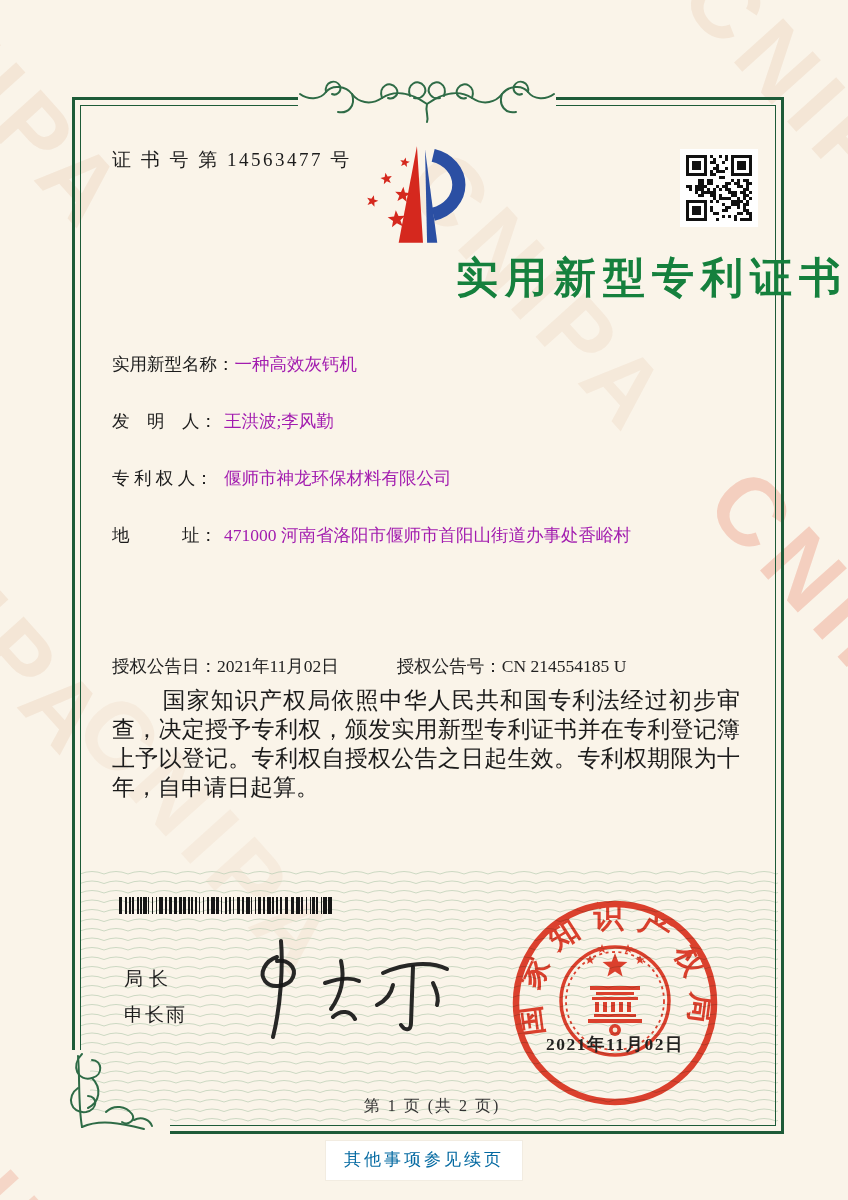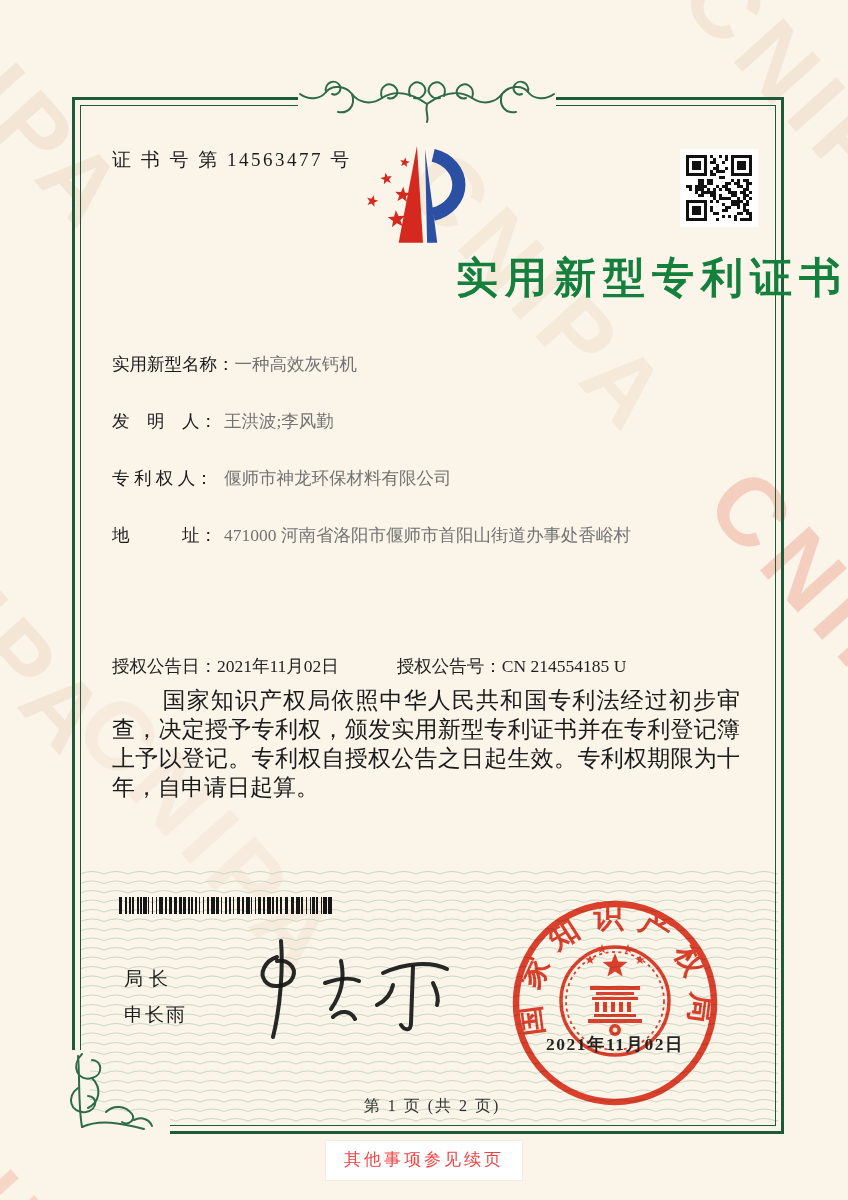--- a/index.html
+++ b/index.html
@@ -33,21 +33,21 @@
   
   .cert-no{position:absolute;left:112px;top:147px;font-size:19px;letter-spacing:2.5px;color:#1c1c1c;}
   .logo{position:absolute;left:356px;top:140px;width:132px;height:112px;}
   .qr{position:absolute;left:680px;top:149px;width:78px;height:78px;}
   .title{position:absolute;left:0;top:250px;width:848px;margin:0;text-align:right;
     font-size:42px;font-weight:bold;letter-spacing:7px;color:#15803d;}
   
   .fields{position:absolute;left:112px;top:352px;right:100px;}
   .field-row{margin-bottom:33px;font-size:17.5px;white-space:nowrap;}
   .f-label{display:inline-block;min-width:112px;color:#1c1c1c;}
-  .f-value{color:#737373;font-family:Liberation Serif, serif;}
+  .f-value{color:#a21caf;font-family:Liberation Serif, serif;}
   .grant-row{position:absolute;left:112px;top:654px;font-size:17.5px;white-space:nowrap;}
   .grant-row .gap{display:inline-block;width:58px;}
   
   .body-text{position:absolute;left:112px;top:686px;width:628px;font-size:23px;
     line-height:29px;text-align:justify;color:#1b1b1b;}
   .body-text p{margin:0;text-indent:2.2em;}
   
   .barcode{position:absolute;left:119px;top:897px;width:220px;height:17px;}
   .signer-title{position:absolute;left:124px;top:966px;font-size:19px;letter-spacing:6px;color:#1b1b1b;}
   .signer-name{position:absolute;left:124px;top:1002px;font-size:19px;letter-spacing:2px;color:#1b1b1b;}
@@ -57,21 +57,21 @@
   .seal-ring{fill:none;stroke:var(--seal-red);stroke-width:6.5;}
   .seal-text{font-size:30px;font-weight:bold;letter-spacing:13px;fill:var(--seal-red);}
   .emblem-fill{fill:var(--seal-red);}
   .emblem-line{fill:none;stroke:var(--seal-red);}
   .seal-date{font-size:17.5px;font-weight:600;fill:#1b1b1b;letter-spacing:1.5px;
     font-family:"Liberation Serif","DejaVu Serif",serif;}
   .page-info{position:absolute;left:8px;top:1096px;width:848px;text-align:center;
     font-size:16px;letter-spacing:2px;color:#333;}
   .footer-note{position:absolute;left:50%;top:1141px;transform:translateX(-50%);
     background:#ffffff;padding:7px 18px 9px;font-size:17px;letter-spacing:3px;
-    color:#ef4444;box-shadow:0 0 0 1px rgba(0,0,0,0.03);}
+    color:#0369a1;box-shadow:0 0 0 1px rgba(0,0,0,0.03);}
 </style>
 </head>
 <body>
 
 <div class="page">
 
   <span class="wm wm1">CNIPA</span>
   <span class="wm wm2">CNIPA</span>
   <span class="wm wm3">CNIPA</span>
   <span class="wm wm4">CNIPA</span>

